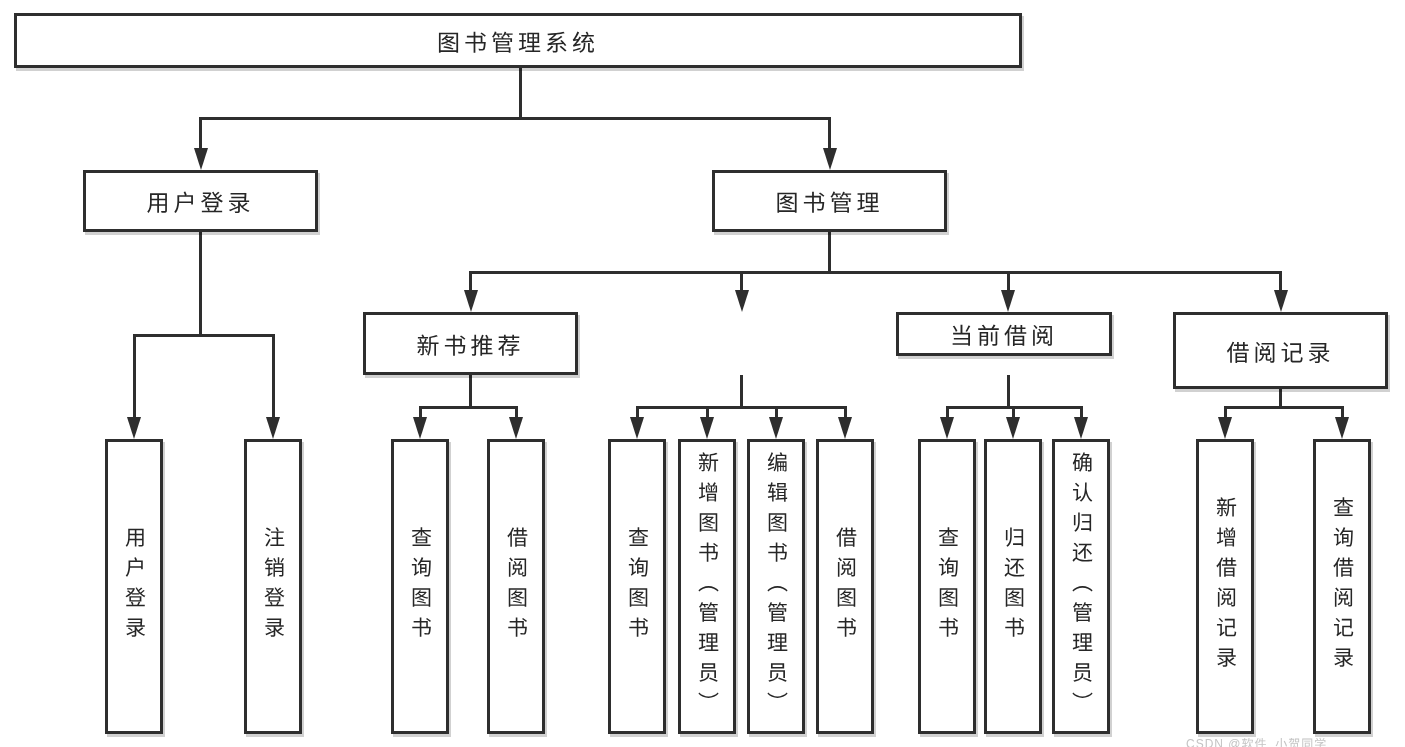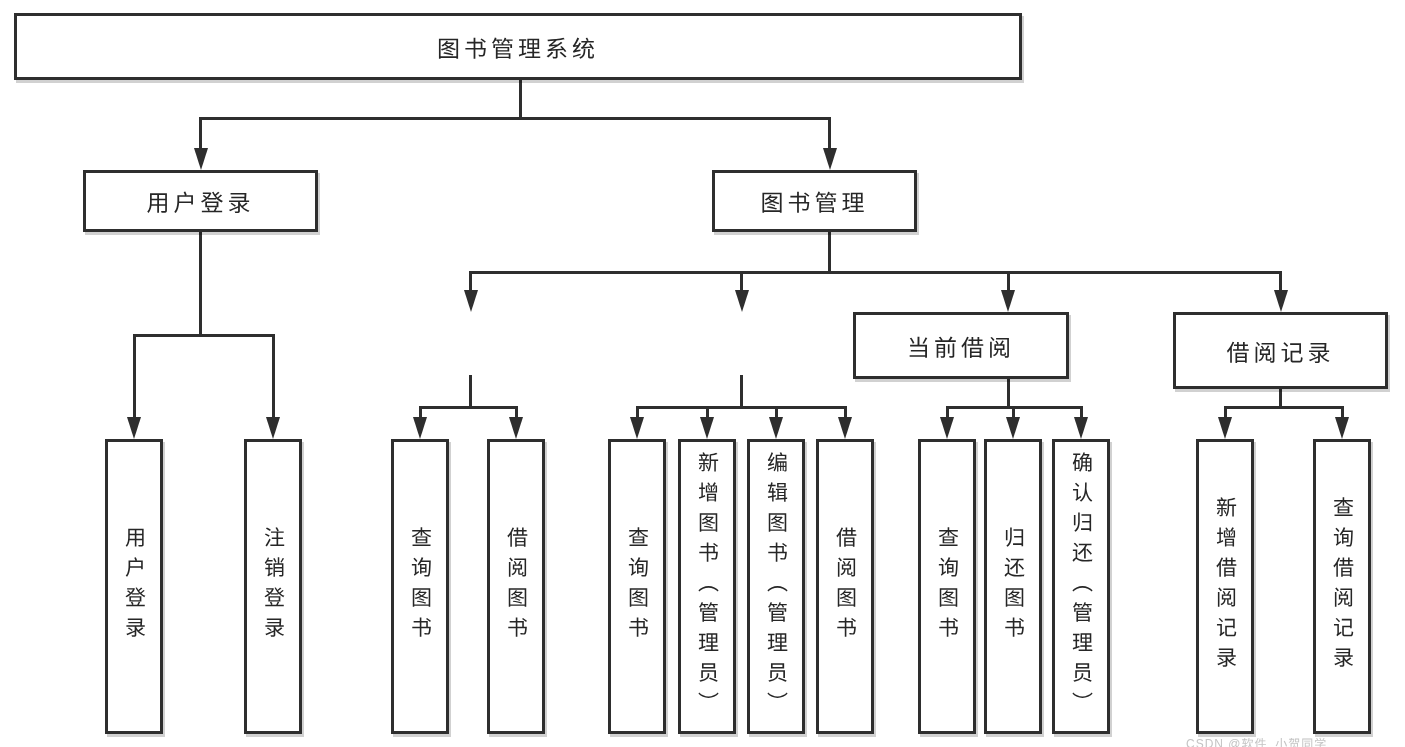--- a/index.html
+++ b/index.html
@@ -111,32 +111,35 @@
   <div class="ar" style="left:630px;top:417px"></div>
   <div class="ar" style="left:700px;top:417px"></div>
   <div class="ar" style="left:769px;top:417px"></div>
   <div class="ar" style="left:838px;top:417px"></div>
   <div class="ar" style="left:940px;top:417px"></div>
   <div class="ar" style="left:1006px;top:417px"></div>
   <div class="ar" style="left:1074px;top:417px"></div>
   <div class="ar" style="left:1218px;top:417px"></div>
   <div class="ar" style="left:1335px;top:417px"></div>
 
-  <div class="hbox" style="left:14px;top:13px;width:1008px;height:67px">
+  <div class="hbox" style="left:14px;top:13px;width:1008px;height:55px">
     <span>图书管理系统</span>
   </div>
 
   <div class="hbox" style="left:83px;top:170px;width:235px;height:62px">
     <span>用户登录</span>
   </div>
-  <div class="hbox" style="left:712px;top:170px;width:205px;height:62px">
+  <div class="hbox" style="left:712px;top:170px;width:235px;height:62px">
     <span>图书管理</span>
   </div>
 
-  <div class="hbox" style="left:853px;top:312px;width:216px;height:67px">
+  <div class="hbox" style="left:363px;top:312px;width:215px;height:63px">
+    <span>新书推荐</span>
+  </div>
+  <div class="hbox" style="left:896px;top:312px;width:216px;height:44px">
     <span>当前借阅</span>
   </div>
   <div class="hbox" style="left:1173px;top:312px;width:215px;height:77px">
     <span>借阅记录</span>
   </div>
 
   <div class="vbox" style="left:105px">
     <span>用户登录</span>
   </div>
   <div class="vbox" style="left:244px">

